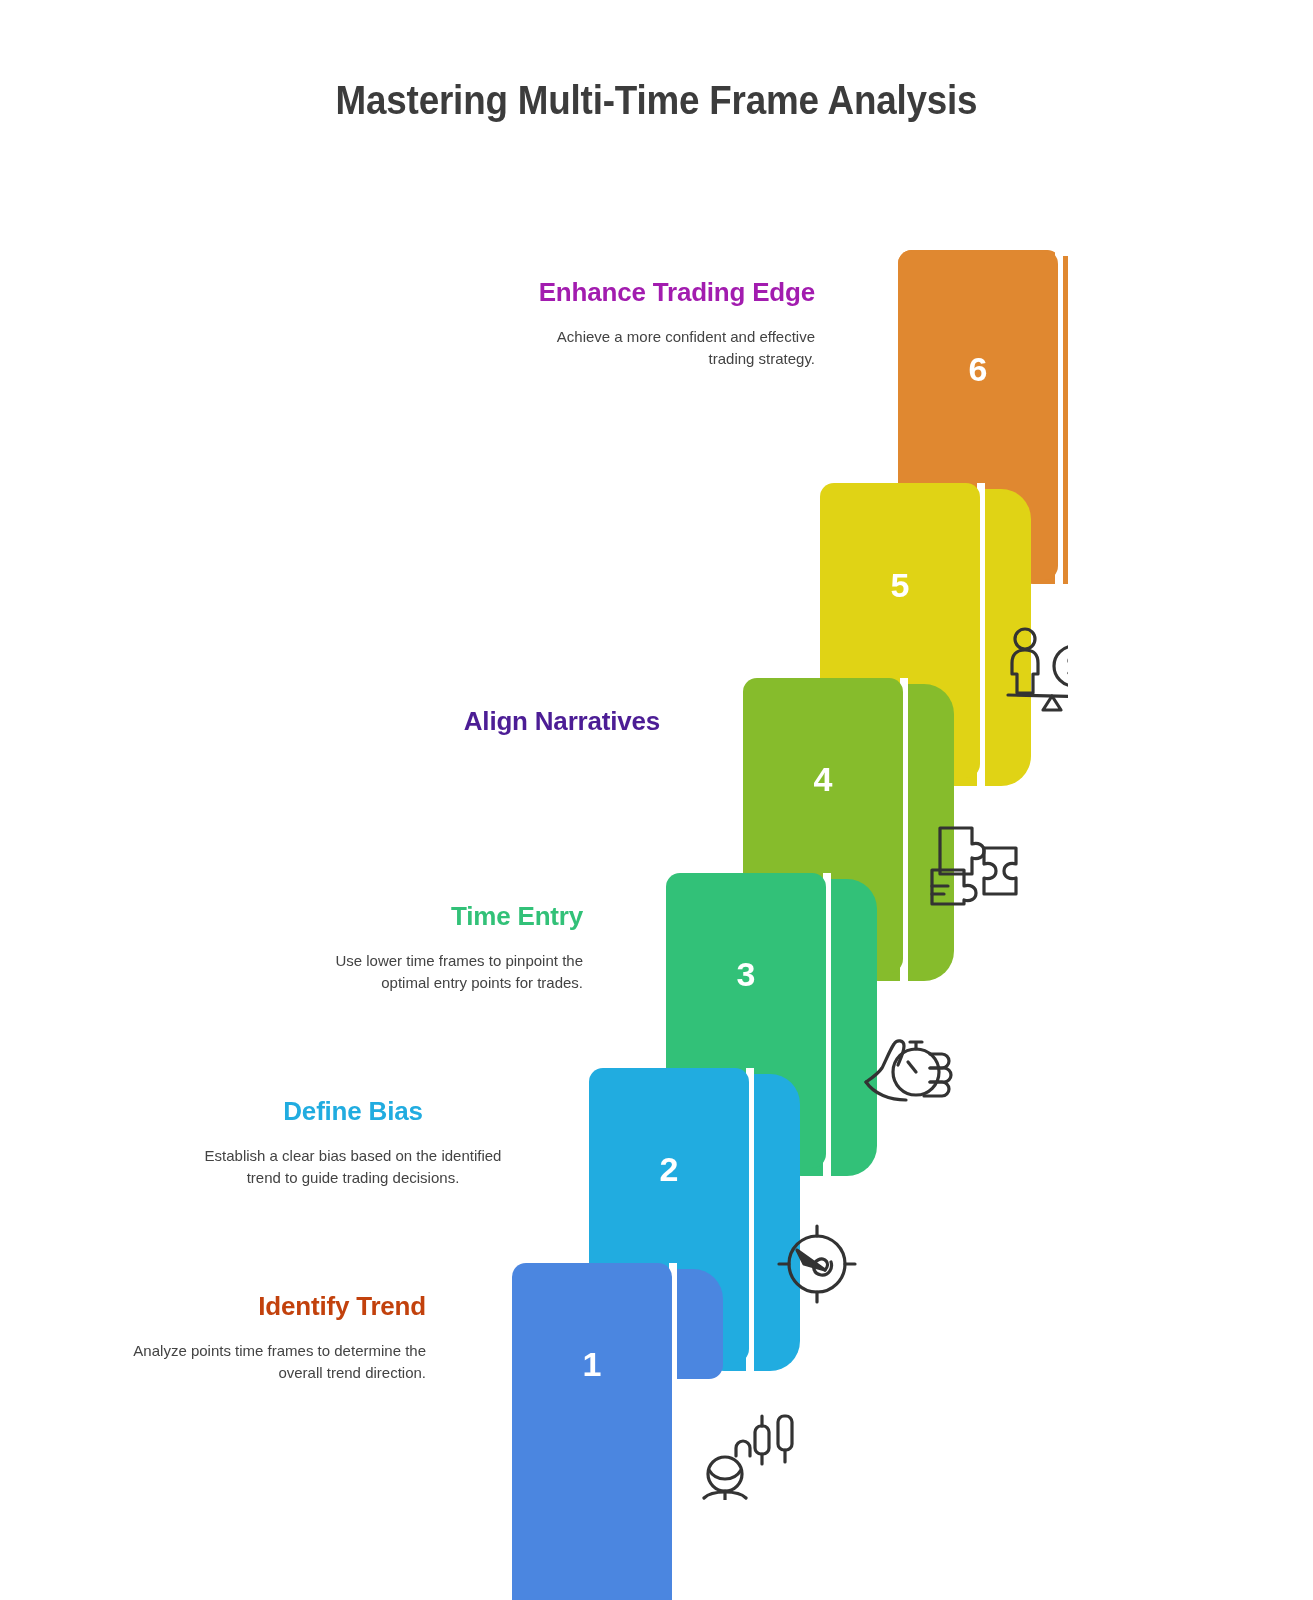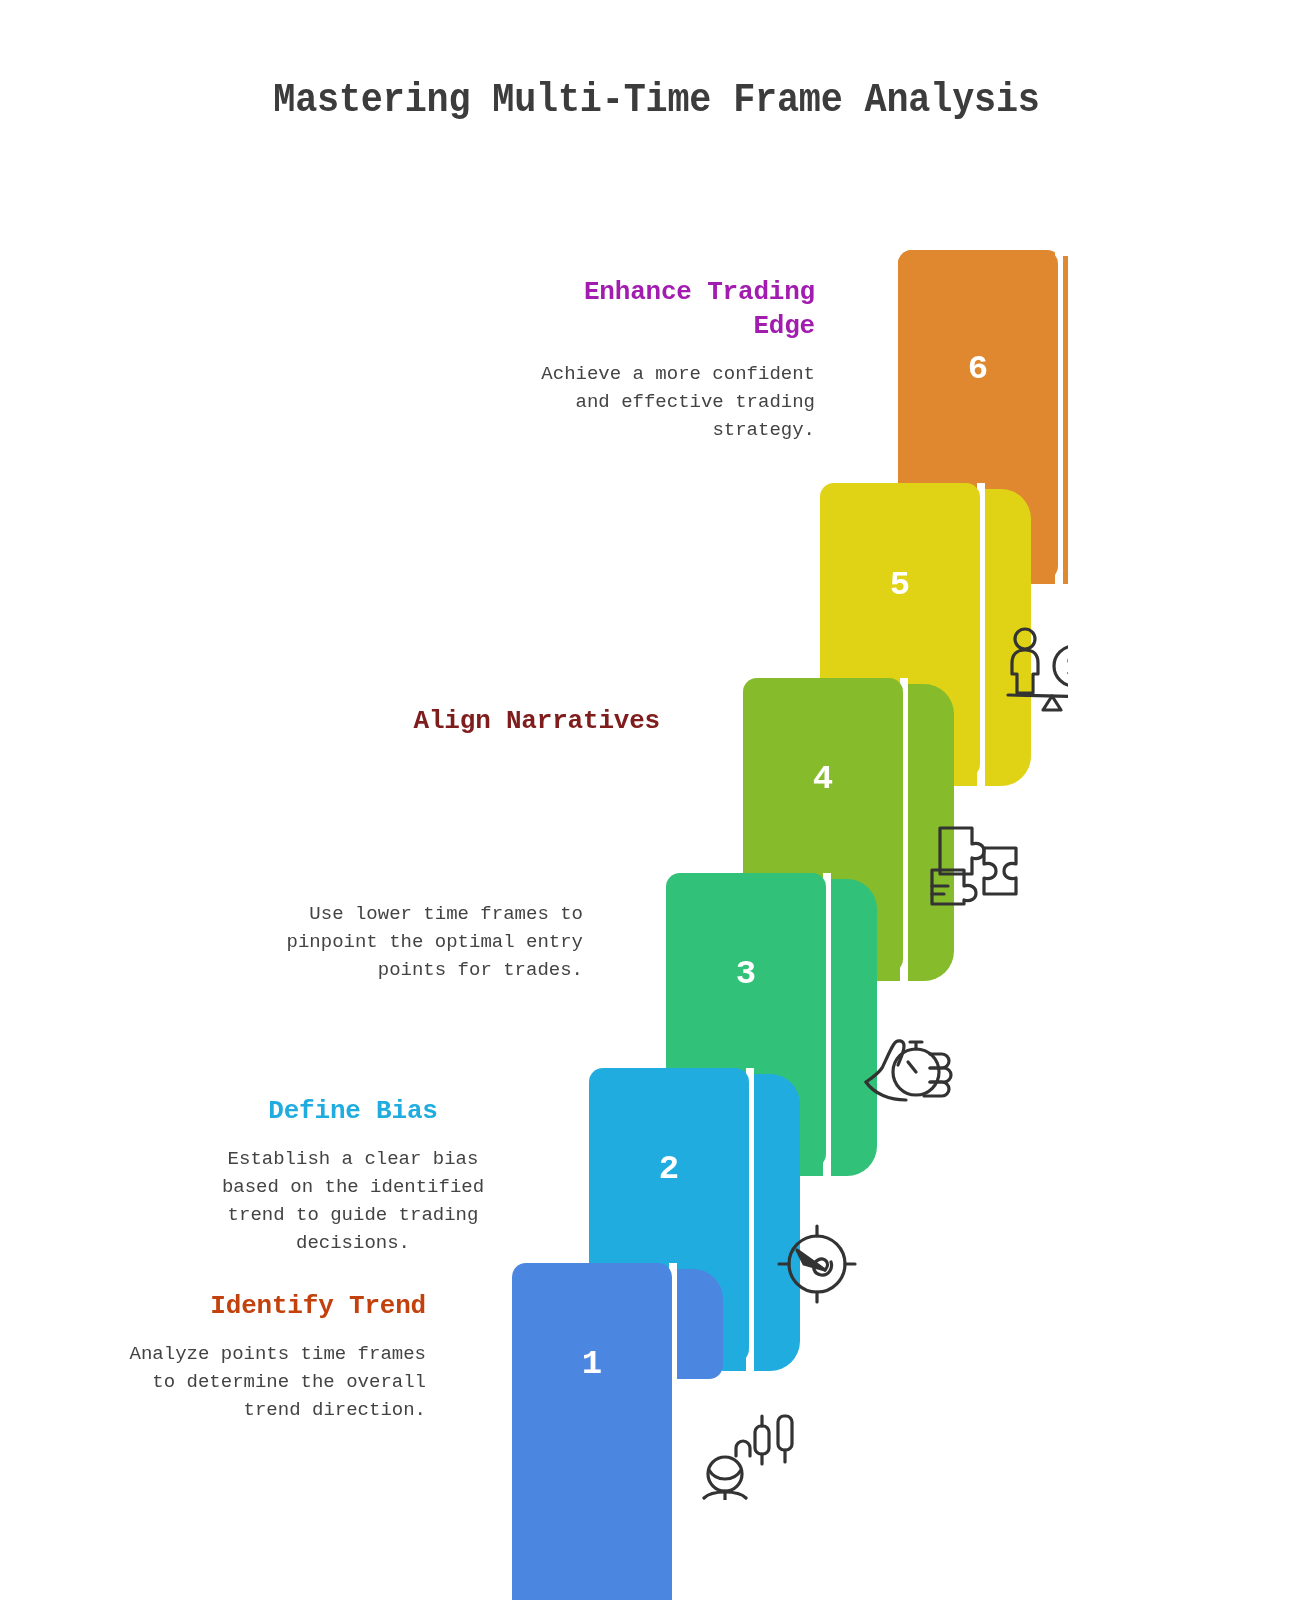--- a/index.html
+++ b/index.html
@@ -3,21 +3,21 @@
 <meta charset="utf-8">
 <style>
   html,body{margin:0;padding:0;}
   body{
     width:1313px;height:1600px;
     background:#ffffff;
     font-family:"Liberation Sans","DejaVu Sans",sans-serif;
     overflow:hidden;
     position:relative;
   }
-  #stage{position:absolute;left:0;top:0;width:1068px;height:1600px;overflow:hidden;font-family:Liberation Mono, monospace;}
+  #stage{position:absolute;left:0;top:0;width:1068px;height:1600px;overflow:hidden;}
 
   
   .page-title{
     position:absolute;
     left:0;top:78px;width:1313px;
     text-align:center;
     font-size:40px;
     font-weight:bold;
     color:#3c3c3c;
     letter-spacing:-0.2px;
@@ -48,21 +48,21 @@
   
   .txtblock{position:absolute;text-align:right;}
   .txtblock .heading{
     font-size:26px;
     font-weight:bold;
     line-height:1.30;
     margin:0 0 16px 0;
     letter-spacing:-0.2px;
   }
   .txtblock .desc{
-    font-size:19px;
+    font-size:15px;
     line-height:1.48;
     color:#434343;
     margin:0;
     font-weight:400;
   }
 
   
   .icon{position:absolute;}
   .icon svg{display:block;}
 </style>
@@ -118,24 +118,25 @@
     <div class="num" style="left:512px;top:1347px;width:160px;">1</div>
   </div>
 
   <div class="txtblock" style="left:515px;top:276px;width:300px;">
     <div class="heading" style="color:#a21caf;">Enhance Trading Edge</div>
     <div class="desc">Achieve a more confident and effective trading strategy.</div>
   </div>
 
 
   <div class="txtblock" style="left:360px;top:705px;width:300px;">
-    <div class="heading" style="color:#7f1d1d;">Align Narratives</div>
+    <div class="heading" style="color:#4c1d95;">Align Narratives</div>
   </div>
 
   <div class="txtblock" style="left:283px;top:900px;width:300px;">
+    <div class="heading" style="color:#32c178;">Time Entry</div>
     <div class="desc">Use lower time frames to pinpoint the optimal entry points for trades.</div>
   </div>
 
   <div class="txtblock" style="left:203px;top:1095px;width:300px;text-align:center;">
     <div class="heading" style="color:#21ace0;">Define Bias</div>
     <div class="desc">Establish a clear bias based on the identified trend to guide trading decisions.</div>
   </div>
 
   <div class="txtblock" style="left:126px;top:1290px;width:300px;">
     <div class="heading" style="color:#c2410c;">Identify Trend</div>

